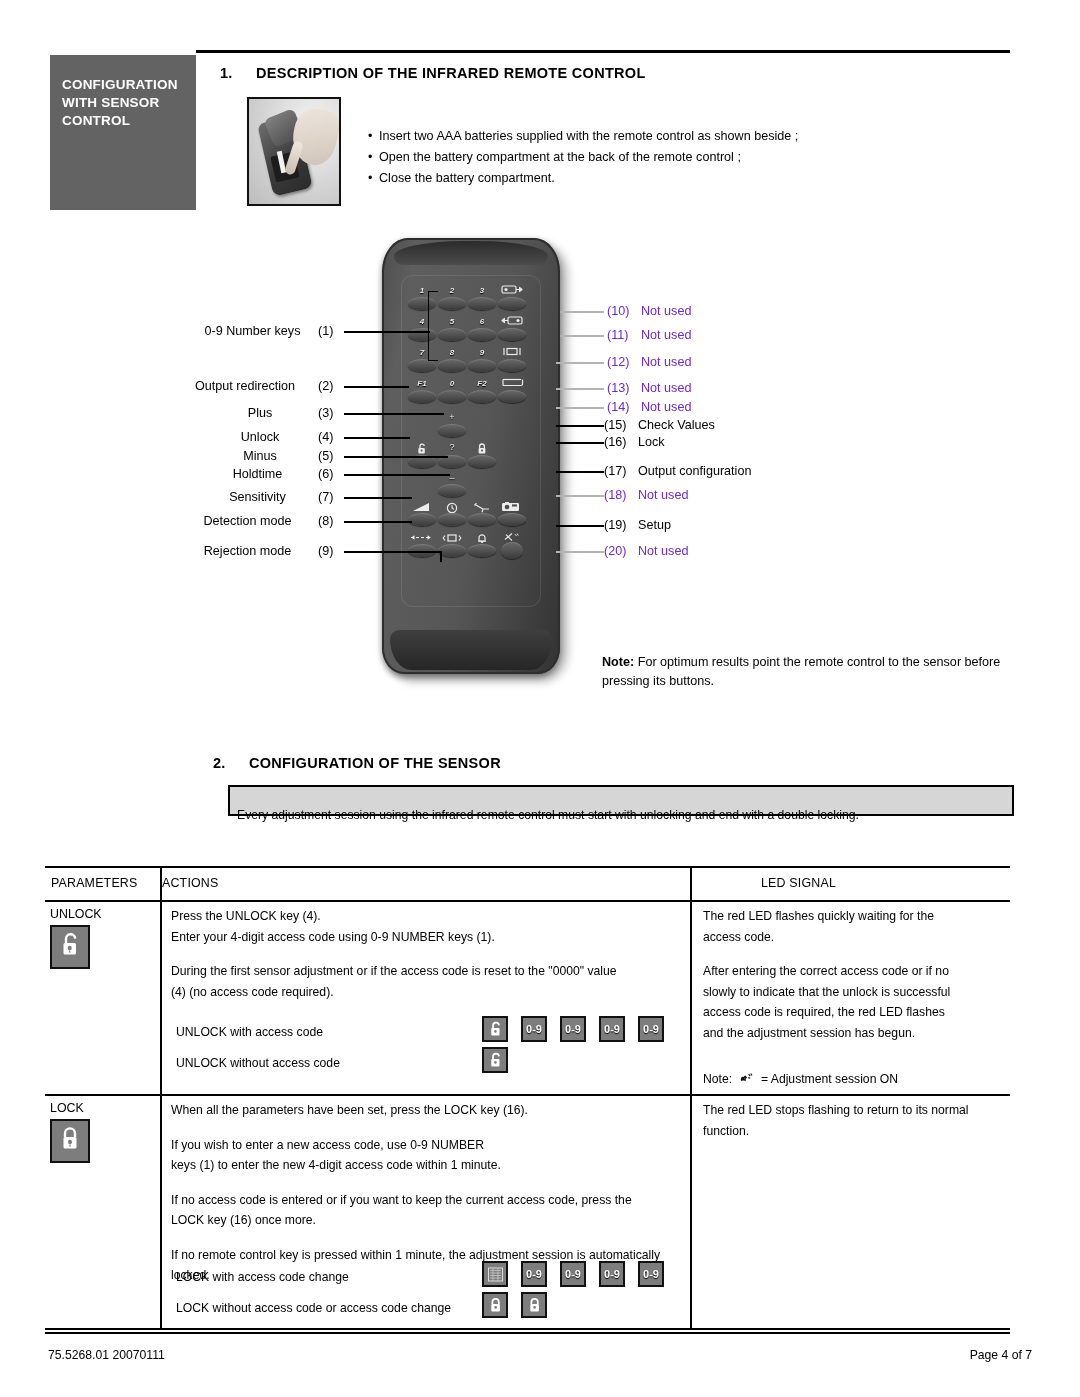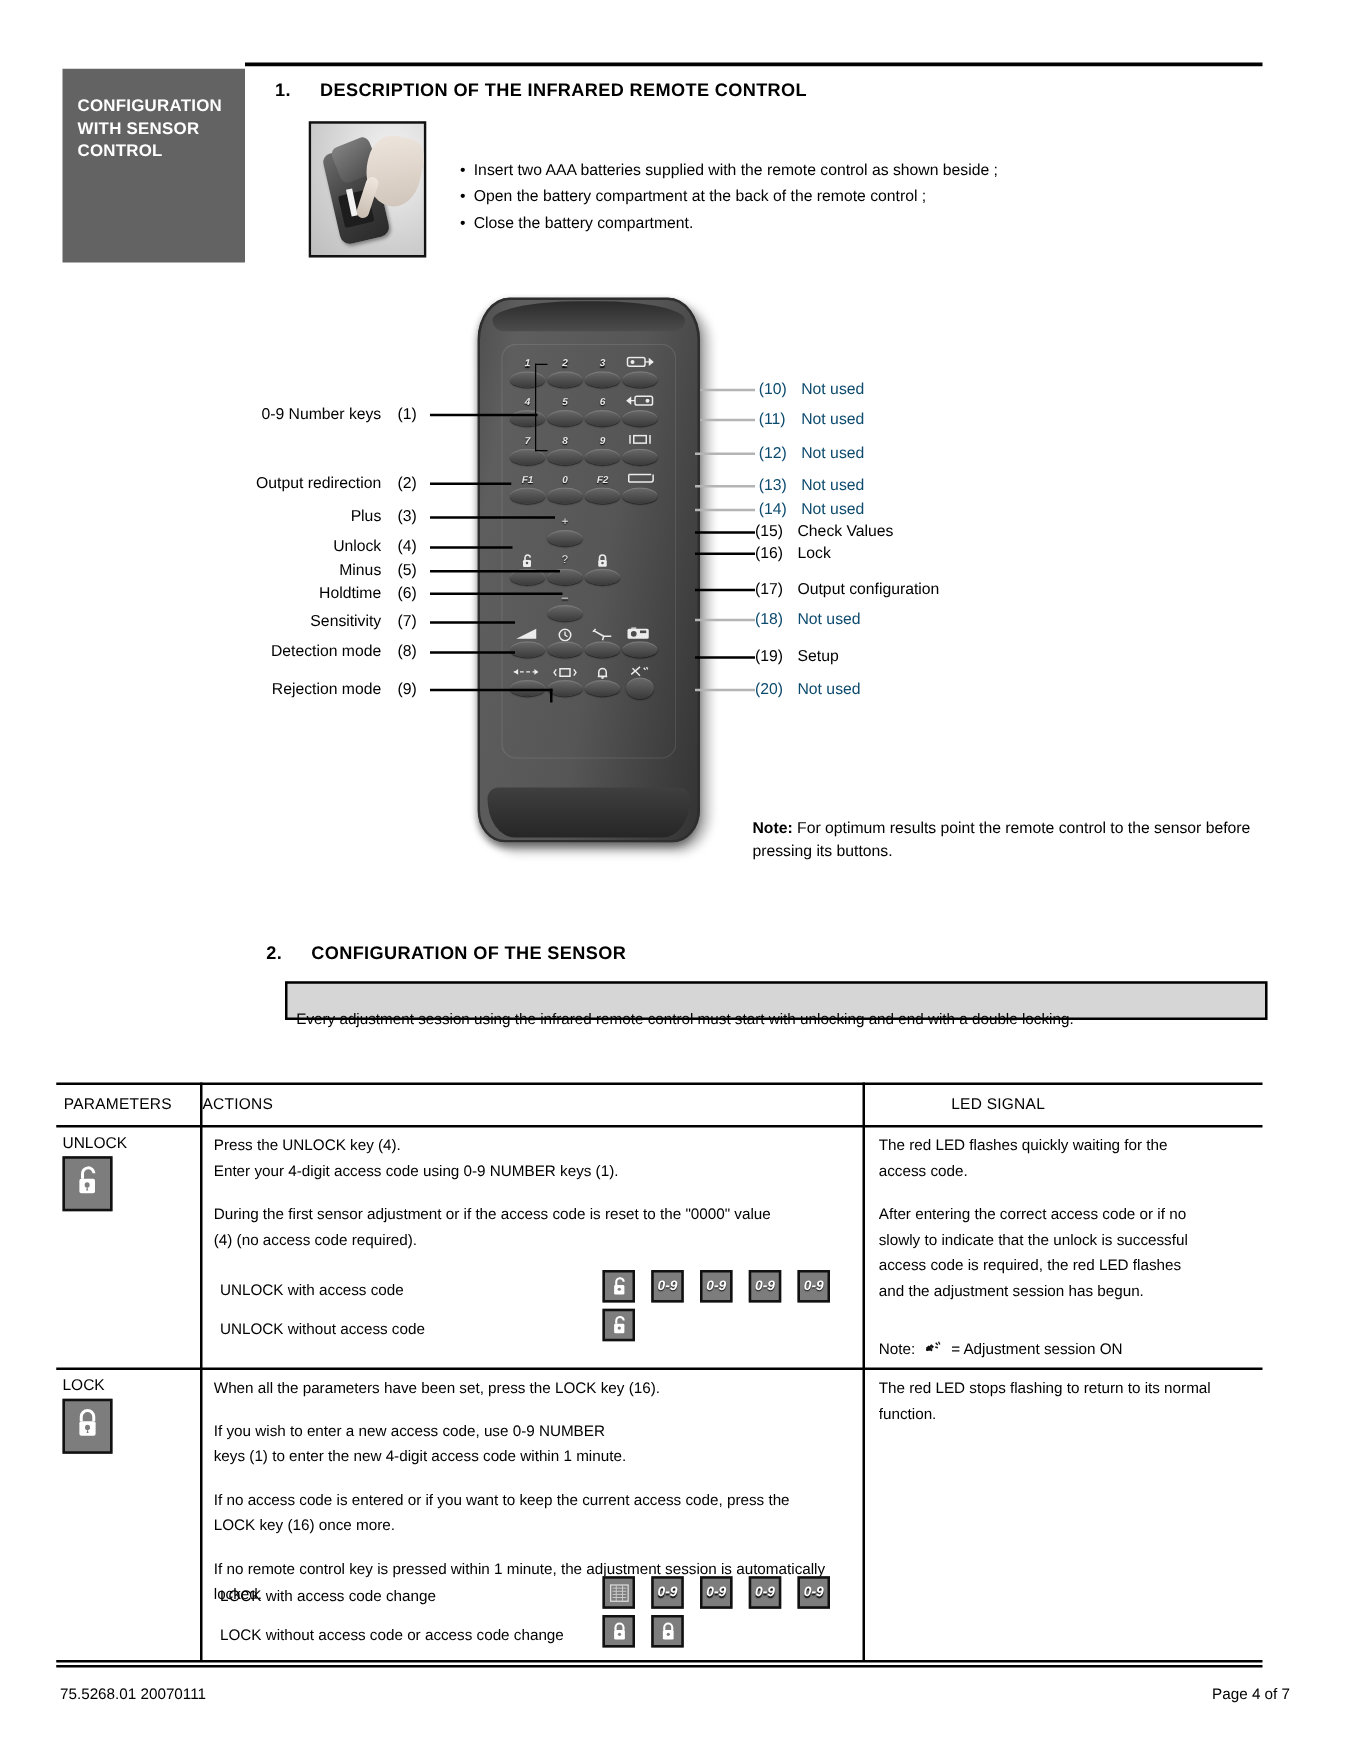--- a/index.html
+++ b/index.html
@@ -209,21 +209,21 @@
     text-align: center;
     width: 28px;
     line-height: 9px;
     text-shadow: 0 1px 1px #000;
   }
   .kglyph svg { display: block; margin: 0 auto; }
 
   
   .lead-left {
     position: absolute;
-    text-align: right;
+    text-align: center;
     font-size: 12.6px;
     white-space: nowrap;
   }
   .lead-num-l {
     position: absolute;
     font-size: 12.6px;
     width: 28px;
     text-align: left;
   }
   .lead-line {
@@ -235,21 +235,21 @@
   .lead-right-num {
     position: absolute;
     font-size: 12.6px;
     white-space: nowrap;
   }
   .lead-right-txt {
     position: absolute;
     font-size: 12.6px;
     white-space: nowrap;
   }
-  .muted { color: #0c4a6e; }
+  .muted { color: #6d28d9; }
   .bracket {
     position: absolute;
     border-left: 1.6px solid #000;
     border-top: 1.6px solid #000;
     border-bottom: 1.6px solid #000;
   }
 
   
   .note-remote {
     position: absolute;
@@ -324,21 +324,20 @@
     width: 26px; height: 26px;
     background: #7d7d7d;
     border: 2px solid #111;
     box-sizing: border-box;
   }
   .chip .c09 {
     display: block;
     text-align: center;
     color: #fff;
     font-size: 11px;
-    font-style: italic;
     font-weight: bold;
     line-height: 22px;
     text-shadow: 0 1px 1px #000;
   }
   .chip svg { display:block; margin: 3px auto 0; }
 
   .icon-box {
     position: absolute;
     width: 40px; height: 44px;
     background: #7d7d7d;

